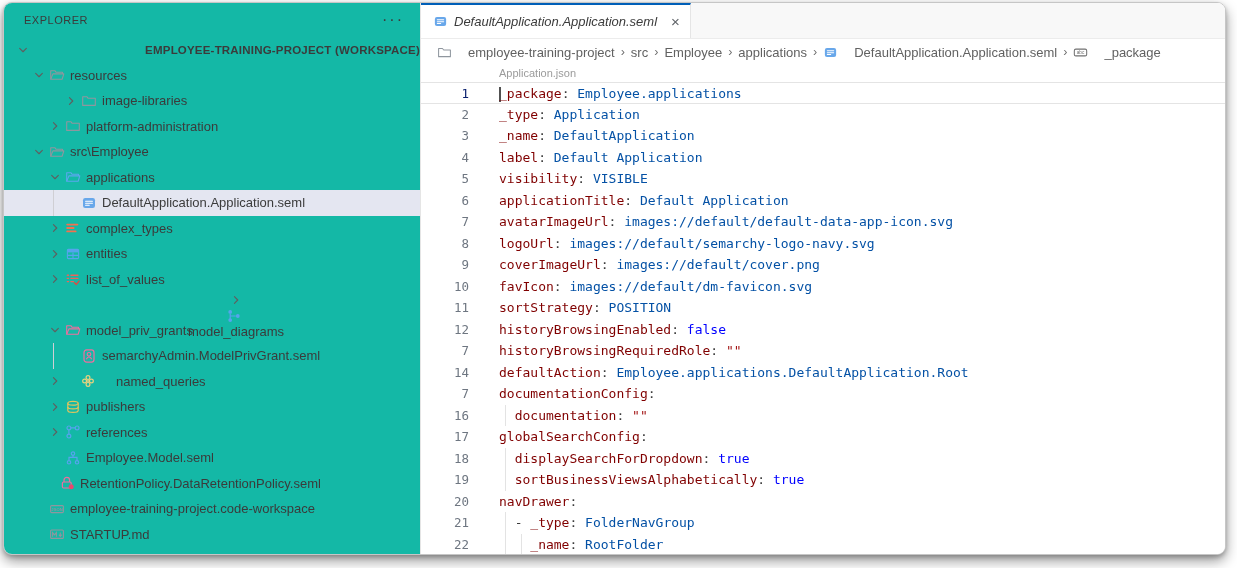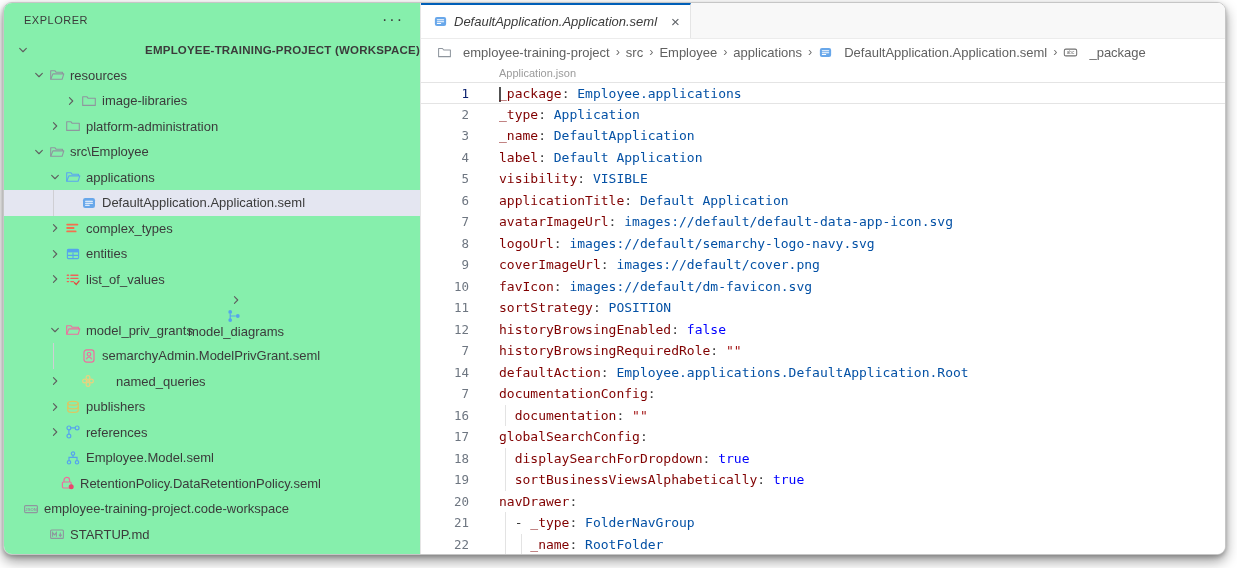--- a/index.html
+++ b/index.html
@@ -2,21 +2,21 @@
 <html><head>
 <meta charset="utf-8">
 <style>
   html,body{margin:0;padding:0;background:#ffffff;}
   .stage{position:relative;width:1237px;height:568px;overflow:hidden;font-family:"Liberation Sans",sans-serif;}
   .window{position:absolute;left:3px;top:2px;width:1221px;height:551px;background:#fff;
     border:1px solid #c6c6c6;border-radius:9px;overflow:hidden;display:flex;
     box-shadow:0 6px 13px rgba(0,0,0,.40),0 2px 4px rgba(0,0,0,.22);}
 
   
-  .sidebar{width:416px;min-width:416px;background:#86efac;border-right:1px solid #e5e5e5;display:flex;flex-direction:column;overflow:hidden;}
+  .sidebar{width:416px;min-width:416px;background:#14b8a6;border-right:1px solid #e5e5e5;display:flex;flex-direction:column;overflow:hidden;}
   .sidebar-header{height:34px;display:flex;align-items:center;padding:0 16px 0 20px;flex:none;}
   .sidebar-title{font-size:11px;color:#3b3b3b;letter-spacing:.5px;}
   .more{margin-left:auto;color:#3b3b3b;font-size:16px;letter-spacing:2px;cursor:pointer;line-height:10px;}
   .tree{flex:1;overflow:hidden;}
   .tree-row{height:25.5px;display:flex;align-items:center;font-size:13px;color:#3b3b3b;position:relative;cursor:pointer;white-space:nowrap;}
   .tree-row.selected{background:#e4e6f1;}
   .tree-row.root .tlabel{font-weight:700;font-size:11.5px;letter-spacing:.2px;}
   .chev{width:17px;height:16px;flex:none;display:flex;align-items:center;justify-content:center;}
   .chev svg{width:14px;height:14px;display:block;}
   .ticon{width:17px;height:16px;flex:none;display:flex;align-items:center;justify-content:center;margin:0 5px 0 1px;}
@@ -25,21 +25,21 @@
 
   
   .editor{flex:1;display:flex;flex-direction:column;background:#fff;min-width:0;}
   .tab-bar{height:35px;background:#f8f8f8;display:flex;border-bottom:1px solid #ececec;flex:none;}
   .tab{display:flex;align-items:center;gap:6px;padding:0 10px 0 12px;background:#fff;
     border-top:2px solid #005fb8;border-right:1px solid #e5e5e5;font-size:13px;color:#3b3b3b;cursor:pointer;}
   .tab .icon svg{width:15px;height:15px;display:block;}
   .tab-label{font-style:italic;}
   .tab-close{color:#5f6368;font-size:15px;margin-left:8px;cursor:pointer;line-height:1;}
   .breadcrumb{height:26px;display:flex;align-items:center;padding-left:16px;font-size:13px;color:#616161;flex:none;white-space:nowrap;}
-  .crumb{display:flex;align-items:center;gap:11px;cursor:pointer;}
+  .crumb{display:flex;align-items:center;gap:16px;cursor:pointer;}
   .crumb .icon svg{width:15px;height:15px;display:block;}
   .crumb-sep{color:#6e6e6e;font-size:12.5px;margin:0 6px;}
 
   .code-wrap{flex:1;overflow:hidden;font-family:"DejaVu Sans Mono","Liberation Mono",monospace;font-size:13px;}
   .schema-hint{margin-left:78px;font-family:"Liberation Sans",sans-serif;font-size:11px;color:#9b9b9b;height:17px;line-height:17px;cursor:pointer;}
   .code-line{display:flex;height:21.5px;line-height:21.5px;white-space:pre;box-sizing:border-box;}
   .code-line.current{border-top:1px solid #e4e4e4;border-bottom:1px solid #e4e4e4;}
   .ln{width:48px;flex:none;text-align:right;color:#6e7681;font-size:12.5px;user-select:none;}
   .code-line.current .ln{color:#0b216f;}
   .lc{padding-left:30px;position:relative;color:#3b3b3b;}
@@ -299,21 +299,21 @@
             <span class="chev"></span>
             <span class="ticon">
               <svg viewBox="0 0 16 16">
                 <path d="M5 7V5.2a2.8 2.8 0 0 1 5.6 0V7" fill="none" stroke="#ee6e9f" stroke-width="1.2"></path>
                 <rect x="3.4" y="7" width="8.8" height="6" rx="1.2" fill="none" stroke="#ee6e9f" stroke-width="1.2"></rect>
                 <circle cx="12.2" cy="11.7" r="2.5" fill="#e8486e"></circle>
               </svg>
             </span>
             <span class="tlabel">RetentionPolicy.DataRetentionPolicy.seml</span>
           </div>
-          <div class="tree-row" style="">
+          <div class="tree-row" style="padding-left: 26px;">
             <span class="chev"></span>
             <span class="ticon">
               <svg viewBox="0 0 16 16">
                 <rect x="1.6" y="4.6" width="12.8" height="7" rx="1" fill="none" stroke="#8f969e" stroke-width="1.1"></rect>
                 <text x="8" y="9.9" font-size="4.2" fill="#8f969e" text-anchor="middle" font-family="sans-serif" font-weight="700">JSON</text>
               </svg>
             </span>
             <span class="tlabel">employee-training-project.code-workspace</span>
           </div>
           <div class="tree-row" style="padding-left: 26px;">

